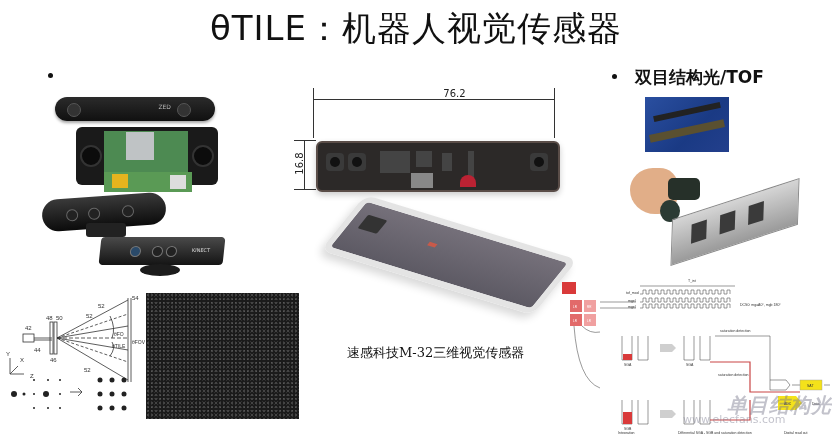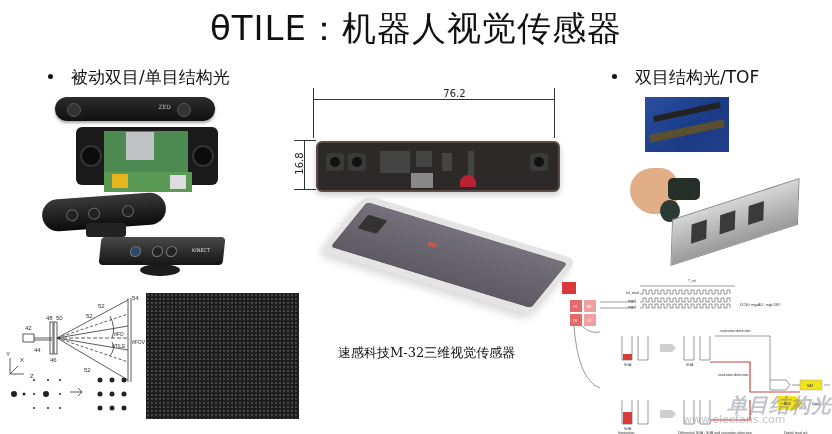--- a/index.html
+++ b/index.html
@@ -71,23 +71,23 @@
 
   .watermark { left: 727px; top: 392px; font-size: 20px; color: rgba(120,120,140,.45); font-style: italic; font-weight: bold; letter-spacing: 1px; }
   .watermark-url { left: 683px; top: 413px; font-size: 11px; color: rgba(120,120,140,.45); text-align: right; }
 </style>
 </head>
 <body>
 
 <div class="abs title">θTILE：机器人视觉传感器</div>
 
 <div class="abs bullet" style="left:48px; top:66px;">
-  <span class="dot"></span><span>被动双目/单目结构光</span>
-</div>
-<div class="abs bullet" style="left:612px; top:66px;">
+  <span class="dot"></span>
+</div>
+<div class="abs bullet" style="left:612px; top:66px;font-weight:bold;">
   <span class="dot"></span><span>双目结构光/TOF</span>
 </div>
 
 <div class="abs zed">
   <span class="lens" style="left:12px;"></span>
   <span class="lbl">ZED</span>
   <span class="lens" style="right:24px;"></span>
 </div>
 <div class="abs pcb">
   <div class="board"></div>
@@ -205,21 +205,21 @@
   <div class="usb"></div>
   <div class="red"></div>
   <div class="cam" style="right:10px;">
       <i></i>
     </div>
 </div>
 <div class="abs m32-3d">
   <div class="port"></div>
   <div class="led"></div>
 </div>
-<div class="abs caption" style="left:338px; top:344px;">速感科技M-32三维视觉传感器</div>
+<div class="abs caption" style="left:347px; top:344px;">速感科技M-32三维视觉传感器</div>
 
 <div class="abs photo-blue">
   <div class="bar1"></div>
   <div class="bar2"></div>
 </div>
 <div class="abs hand"></div>
 <div class="abs handcam"></div>
 <div class="abs handcam-stand"></div>
 <div class="abs tof-board">
   <div class="blk" style="left:20px;"></div>

